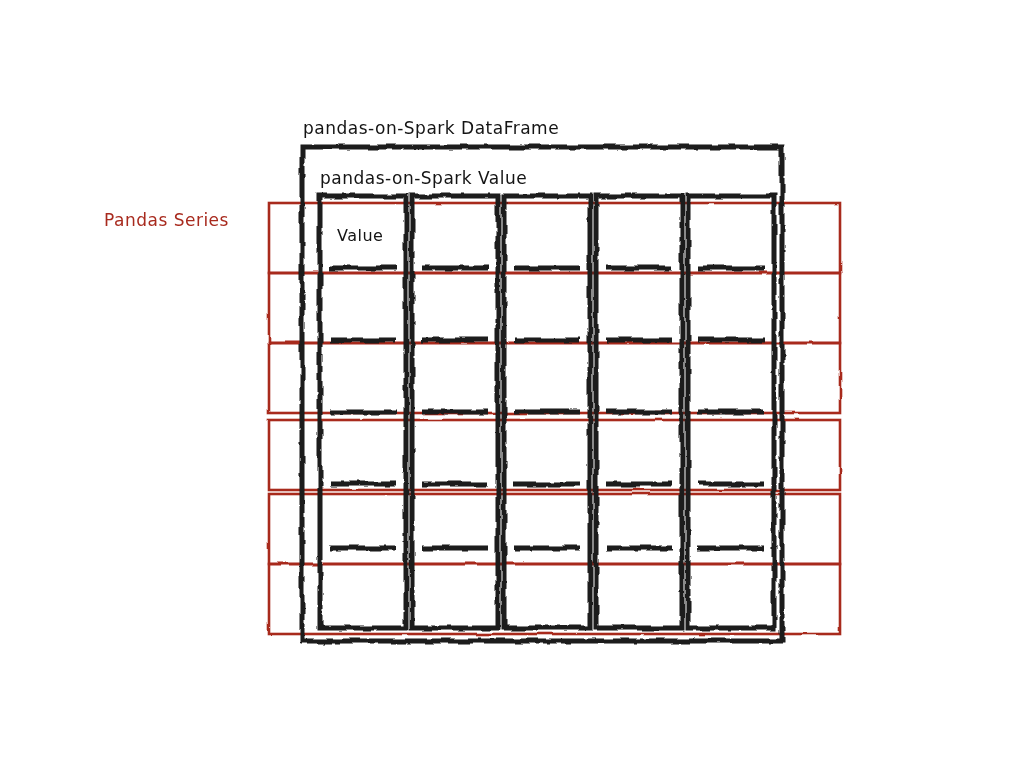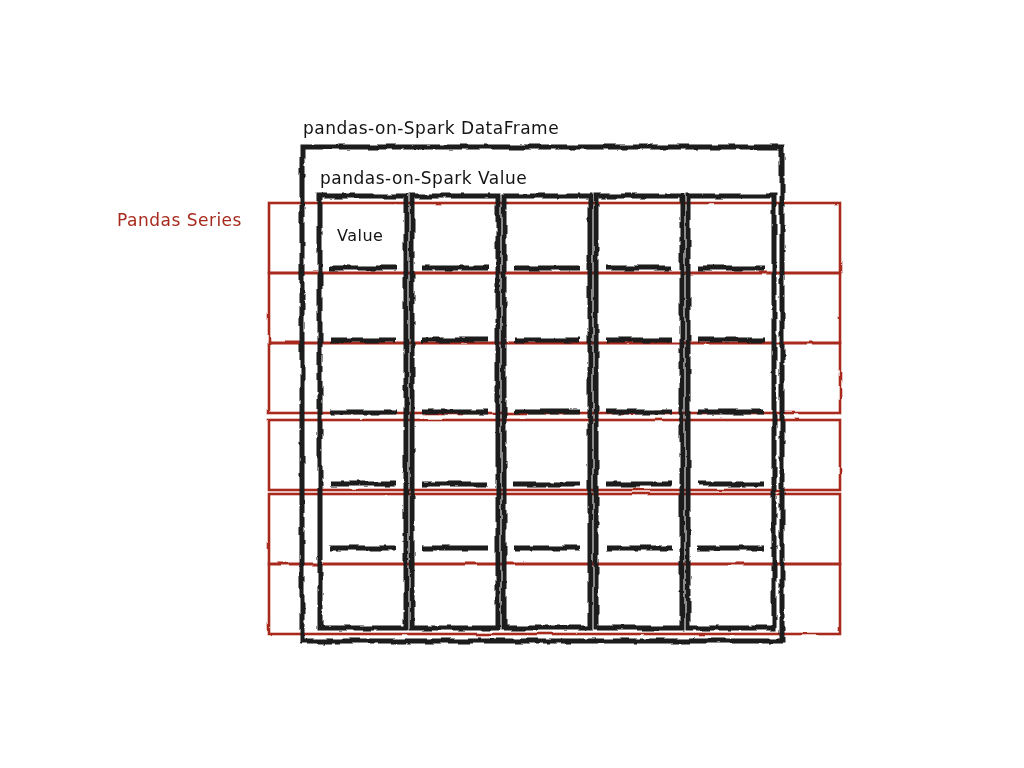--- a/index.html
+++ b/index.html
@@ -30,21 +30,20 @@
     letter-spacing: 0.5px;
     text-align: center;
   }
 
   .label-black {
     color: #141414;
   }
 
   .label-red {
     color: #a82a1e;
-    margin-left: 13px;
   }
 
   #label-dataframe {
     left: 303px;
     top: 118px;
     font-size: 17px;
   }
 
   #label-series {
     left: 320px;

